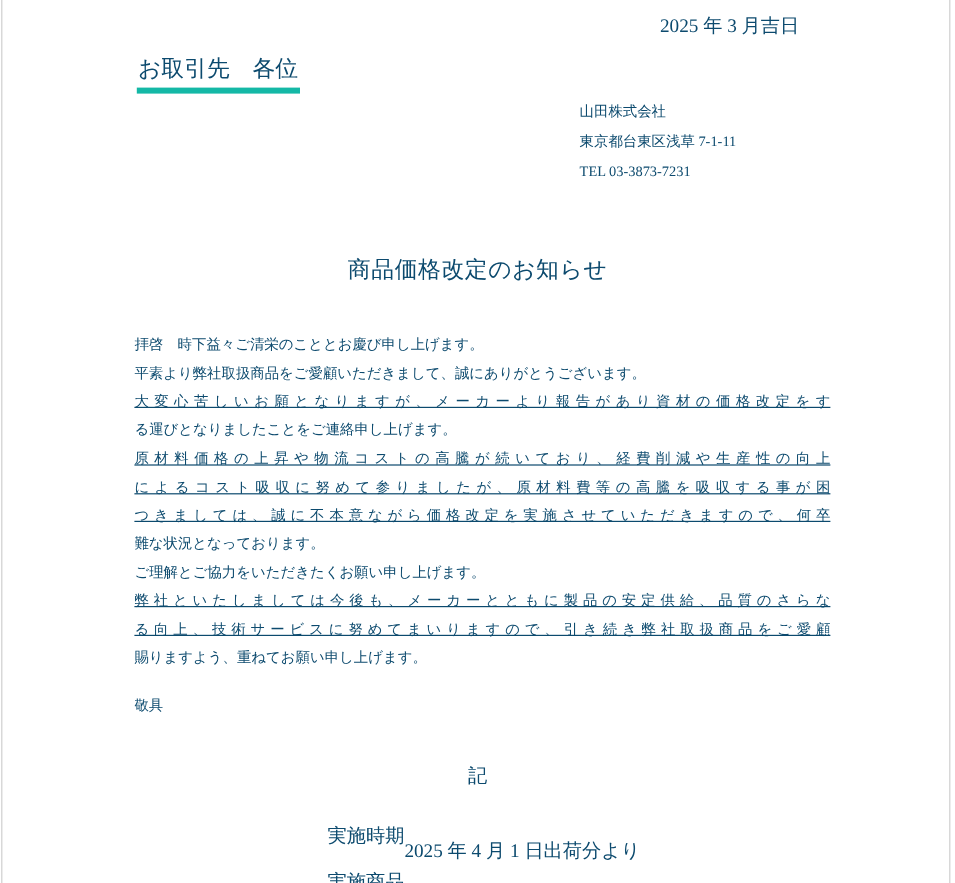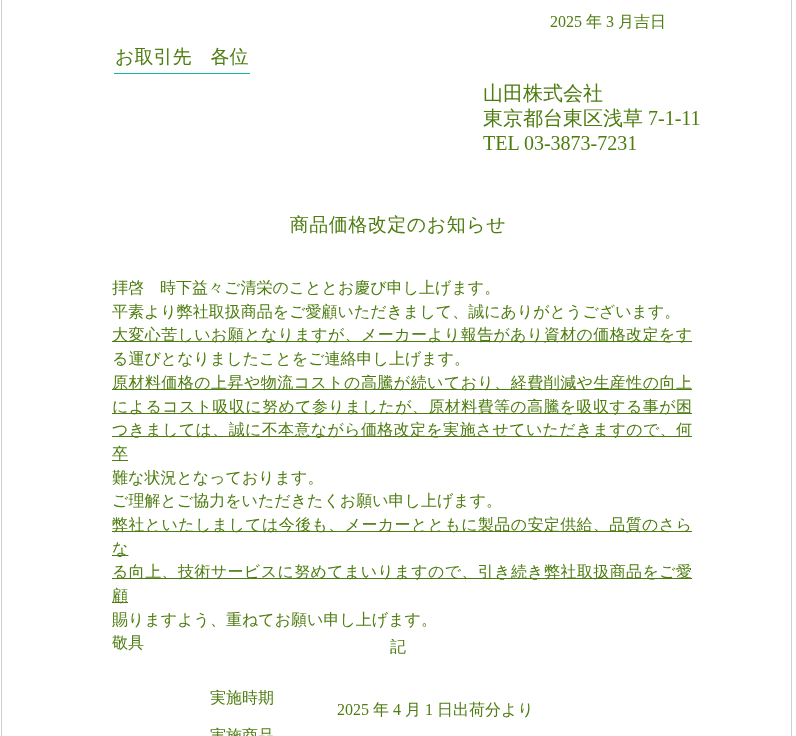--- a/index.html
+++ b/index.html
@@ -1,74 +1,73 @@
 <!DOCTYPE html>
 <html lang="ja"><head>
 <meta charset="utf-8">
 <style>
   html,body{margin:0;padding:0;background:#ffffff;}
   .page{
     position:relative;
     width:796px;height:736px;
     background:#ffffff;
-    color:#4d7c0f;
+    color:#0c4a6e;
     font-family:"Liberation Serif","DejaVu Serif",serif;
     overflow:hidden;
   }
   .edge-line{position:absolute;top:0;bottom:0;width:1px;background:#cfcfcf;}
   .edge-left{left:1px;}
   .edge-right{left:791px;}
 
   .date-line{
     position:absolute;top:12px;right:130px;
     font-size:16px;white-space:nowrap;
   }
   .recipient{
     position:absolute;left:114px;top:44px;
     font-size:19px;white-space:nowrap;
-    border-bottom:1px solid #14b8a6;
+    border-bottom:5px solid #14b8a6;
     padding:0 2px 3px 1px;
   }
   .sender{
     position:absolute;left:483px;top:81px;
-    font-size:20px;line-height:25px;white-space:nowrap;
+    font-size:12px;line-height:25px;white-space:nowrap;
   }
   .doc-title{
     position:absolute;left:0;top:212px;width:100%;
     text-align:center;font-size:19px;letter-spacing:0.5px;
   }
   .body-block{
     position:absolute;left:112px;top:276px;width:580px;
-    font-size:16px;line-height:23.7px;
+    font-size:12px;line-height:23.7px;
   }
   .body-line{
     text-align:justify;
     text-align-last:left;
     white-space:nowrap;
   }
   .body-line.full{
     white-space:normal;
     text-align-last:justify;
     text-decoration:underline;
   }
   .closing-line{
     text-align:center;
     padding-right:17px;
-    margin-top:1px;
-    font-family:Liberation Mono, monospace;
+    margin-top:17px;
   }
   .notation{
     position:absolute;left:0;top:637px;width:100%;
     text-align:center;font-size:16px;
   }
   .details{
     position:absolute;left:210px;top:685px;
     font-size:16px;line-height:25.5px;
   }
-  .detail-row{display:flex;}
+  .detail-row{display:flex;text-align:right;}
   .detail-label{width:127px;flex:0 0 127px;}
   .detail-value{white-space:nowrap;margin-top:12px;}
 </style>
 </head>
 <body>
 
 <div class="page">
 
   <div class="edge-line edge-left"></div>
   <div class="edge-line edge-right"></div>

